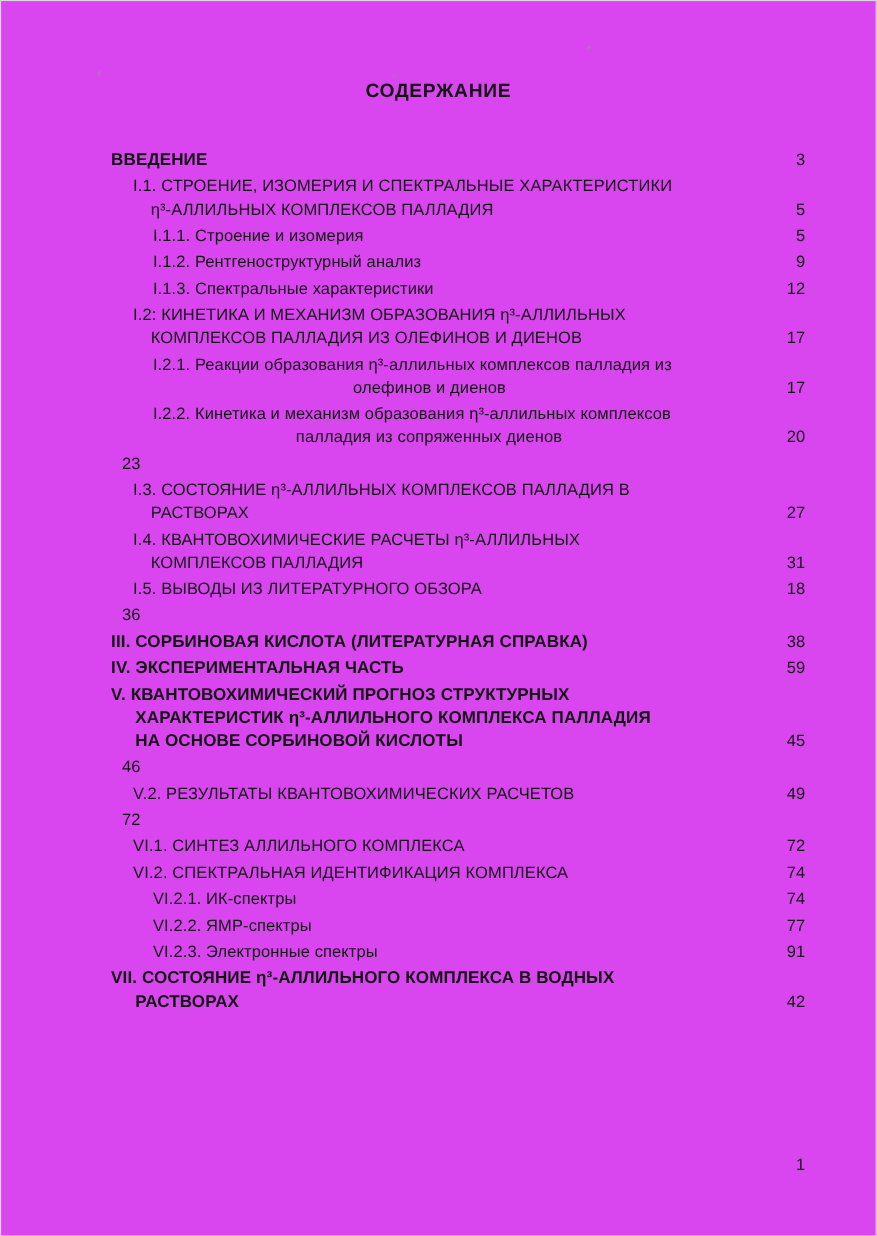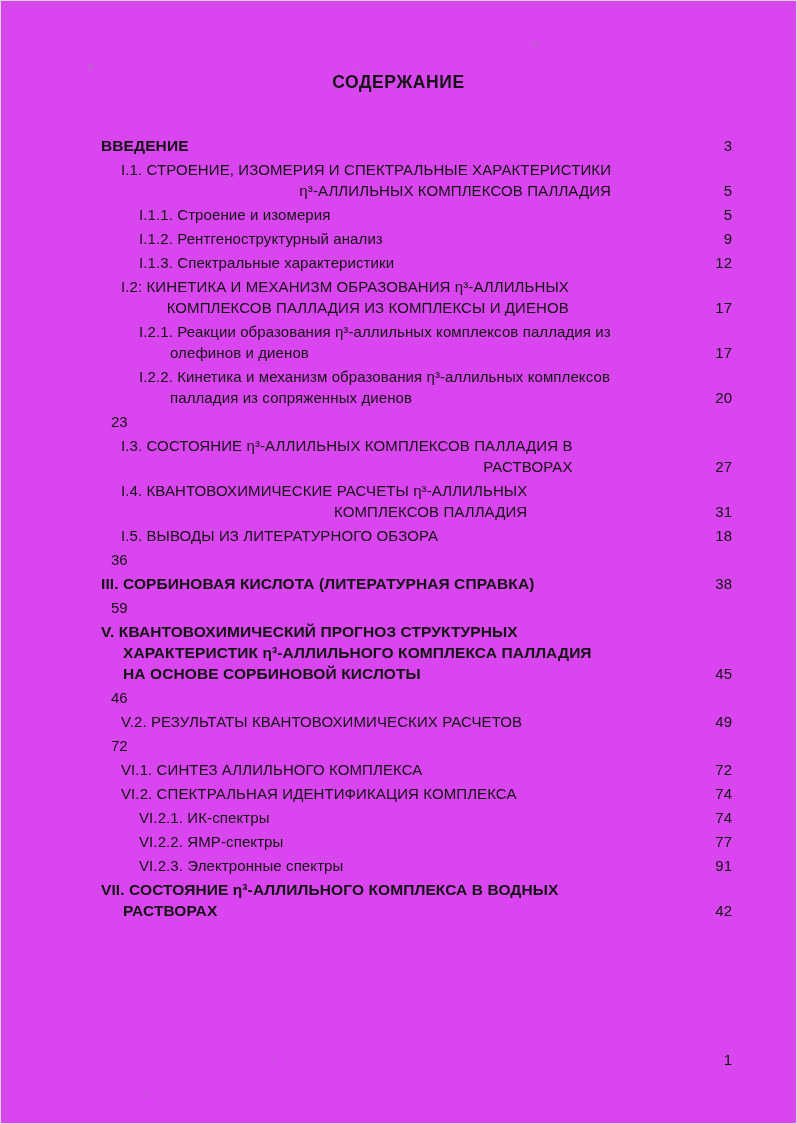--- a/index.html
+++ b/index.html
@@ -57,26 +57,26 @@
   .lvl0 .entry-label {
     font-weight: 700;
     font-size: 15.5px;
     padding-left: 22px;
     text-indent: -22px;
   }
   .lvl1 .entry-label {
     margin-left: 20px;
     padding-left: 16px;
     text-indent: -16px;
-    text-align: right;
   }
   .lvl2 .entry-label {
     margin-left: 38px;
     padding-left: 31px;
     text-indent: -31px;
+    text-align: center;
   }
   .footer-page-number {
     position: absolute;
     top: 1050px;
     right: 64px;
     font-size: 15px;
     line-height: 18px;
   }
   .speck {
     position: absolute;
@@ -115,21 +115,21 @@
       <div class="toc-entry lvl2">
         <div class="entry-label">I.1.2. Рентгеноструктурный анализ</div>
         <div class="entry-page">9</div>
       </div>
       <div class="toc-entry lvl2">
         <div class="entry-label">I.1.3. Спектральные характеристики</div>
         <div class="entry-page">12</div>
       </div>
       <div class="toc-entry lvl1">
         <div class="entry-label">I.2: КИНЕТИКА И МЕХАНИЗМ ОБРАЗОВАНИЯ η³-АЛЛИЛЬНЫХ
-КОМПЛЕКСОВ ПАЛЛАДИЯ ИЗ КОМПЛЕКСЫ И ДИЕНОВ</div>
+КОМПЛЕКСОВ ПАЛЛАДИЯ ИЗ ОЛЕФИНОВ И ДИЕНОВ</div>
         <div class="entry-page">17</div>
       </div>
       <div class="toc-entry lvl2">
         <div class="entry-label">I.2.1. Реакции образования η³-аллильных комплексов палладия из
 олефинов и диенов</div>
         <div class="entry-page">17</div>
       </div>
       <div class="toc-entry lvl2">
         <div class="entry-label">I.2.2. Кинетика и механизм образования η³-аллильных комплексов
 палладия из сопряженных диенов</div>
@@ -153,20 +153,21 @@
         <div class="entry-page">18</div>
       </div>
       <div class="toc-entry lvl0">
         <div class="entry-page">36</div>
       </div>
       <div class="toc-entry lvl0">
         <div class="entry-label">III. СОРБИНОВАЯ КИСЛОТА (ЛИТЕРАТУРНАЯ СПРАВКА)</div>
         <div class="entry-page">38</div>
       </div>
       <div class="toc-entry lvl0">
+        <div class="entry-label">IV. ЭКСПЕРИМЕНТАЛЬНАЯ ЧАСТЬ</div>
         <div class="entry-page">59</div>
       </div>
       <div class="toc-entry lvl0">
         <div class="entry-label">V. КВАНТОВОХИМИЧЕСКИЙ ПРОГНОЗ СТРУКТУРНЫХ
 ХАРАКТЕРИСТИК η³-АЛЛИЛЬНОГО КОМПЛЕКСА ПАЛЛАДИЯ
 НА ОСНОВЕ СОРБИНОВОЙ КИСЛОТЫ</div>
         <div class="entry-page">45</div>
       </div>
       <div class="toc-entry lvl1">
         <div class="entry-page">46</div>

